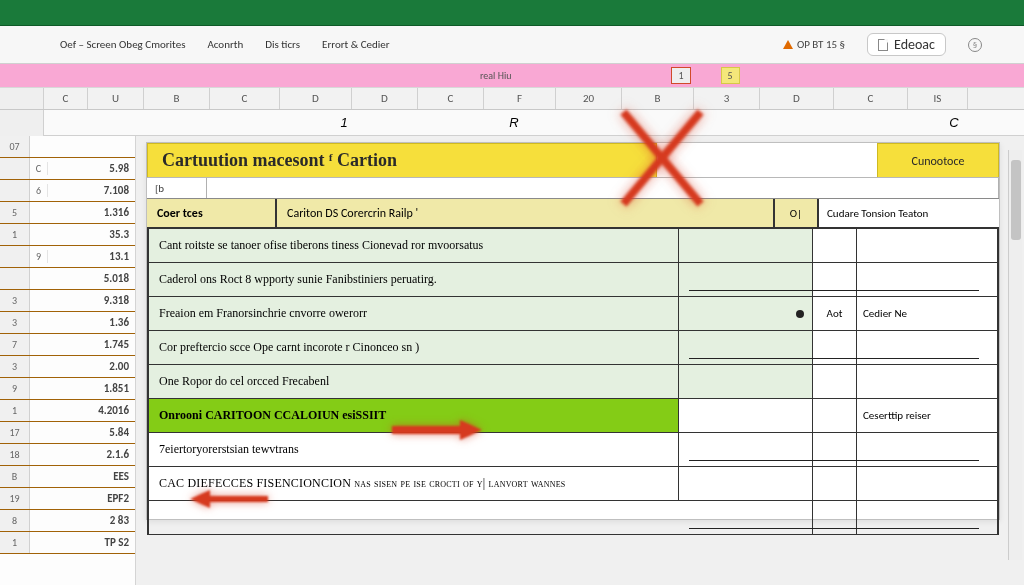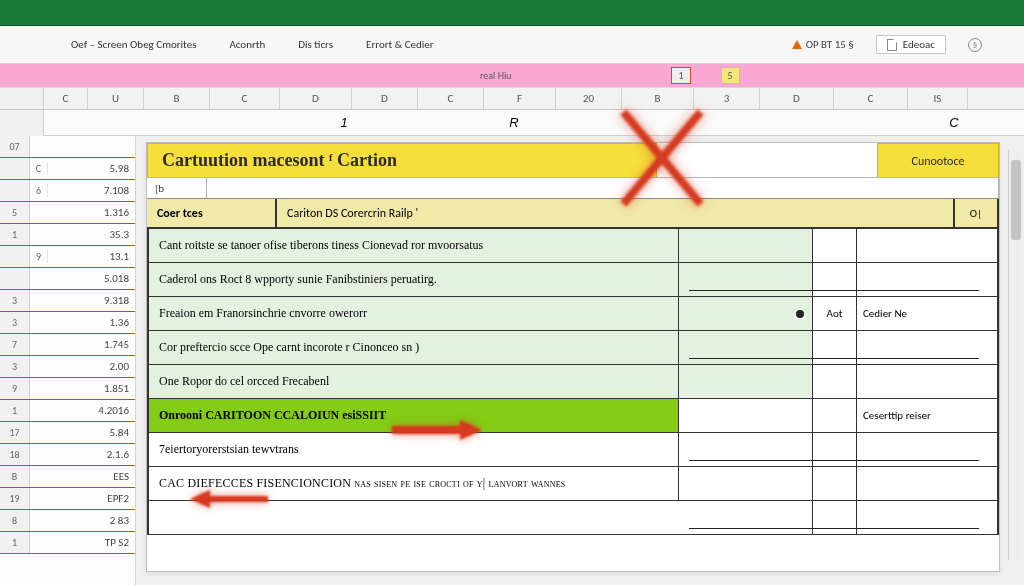--- a/index.html
+++ b/index.html
@@ -29,36 +29,36 @@
     width: 1024px; height: 38px;
     background: #f7f7f7;
     border-bottom: 1px solid #d0d0d0;
     display: flex;
     align-items: center;
     padding-left: 60px;
     gap: 22px;
     font-size: 11px;
     color: #333;
   }
-  .menuitem { cursor: default; white-space: nowrap; margin-left: 11px; }
+  .menuitem { cursor: default; white-space: nowrap; }
   .menurow .spacer { flex: 1; }
   .badge-warn {
     display: flex; align-items: center; gap: 4px;
     font-size: 11px; color: #444;
   }
   .tri {
     width: 0; height: 0; display: inline-block;
     border-left: 5px solid transparent;
     border-right: 5px solid transparent;
     border-bottom: 9px solid #e06a00;
   }
   .pill {
     display: flex; align-items: center; gap: 6px;
     border: 1px solid #c8c8c8; background: #fff;
-    padding: 2px 10px; font-size: 11px; border-radius: 0;
+    padding: 2px 10px; font-size: 14px; border-radius: 6px;
   }
   .pill .picon {
     width: 10px; height: 12px; border:1px solid #888;
     position: relative;
   }
   .pill .picon::after {
     content:""; position:absolute; right:-1px; top:-1px;
     border-top:4px solid #f7f7f7;
     border-left:4px solid transparent;
   }
@@ -124,28 +124,28 @@
     width:30px; text-align:center; color:#666; font-size:10px;
     border-right:1px solid #d0d0d0; height:100%;
     display:flex;align-items:center;justify-content:center;
     background:#f0f0f0;
   }
   .leftcol .lr .rc {
     width:18px; text-align:center; font-size:10px;color:#666;
     border-right:1px solid #e4e4e4;
   }
   .leftcol .lr .rv {
-    flex:1; padding:0 6px; text-align:right;
+    flex:1; padding:0 6px; text-align:right;font-weight:bold;
   }
 
   
   .doc {
     position:absolute;
     top:142px; left:146px;
-    width:854px; height:430px;
+    width:854px; height:378px;
     background:#ffffff;
     border:1px solid #bfbfbf;
     box-shadow: 0 2px 6px rgba(0,0,0,0.08);
   }
   .doc .titlebar2 {
     display:flex; height:34px;
   }
   .doc .titlebar2 .main {
     background:#f6df3b;
     color:#2a2a2a;
@@ -468,20 +468,21 @@
     <div class="right">Cunootoce</div>
   </div>
   <div class="sub1">
     <div class="cell" style="width:60px">[b</div>
     <div class="cell" style="flex:1"></div>
   </div>
   <div class="hdrrow">
     <div class="h1">Coer tces</div>
     <div class="h2">Cariton DS Corercrin Railp '</div>
     <div class="h3">O|</div>
+    <div class="h4">Cudare Tonsion Teaton</div>
   </div>
   <div class="rows" id="docrows">
       <div class="r greenish">
         <div class="t">Cant roitste se tanoer ofise tiberons tiness Cionevad ror mvoorsatus</div>
         <div class="m"></div>
         <div class="s1"></div>
         <div class="s2"></div>
       </div>
       <div class="r greenish">
         <div class="t">Caderol ons Roct 8 wpporty sunie Fanibstiniers peruatirg.</div>

